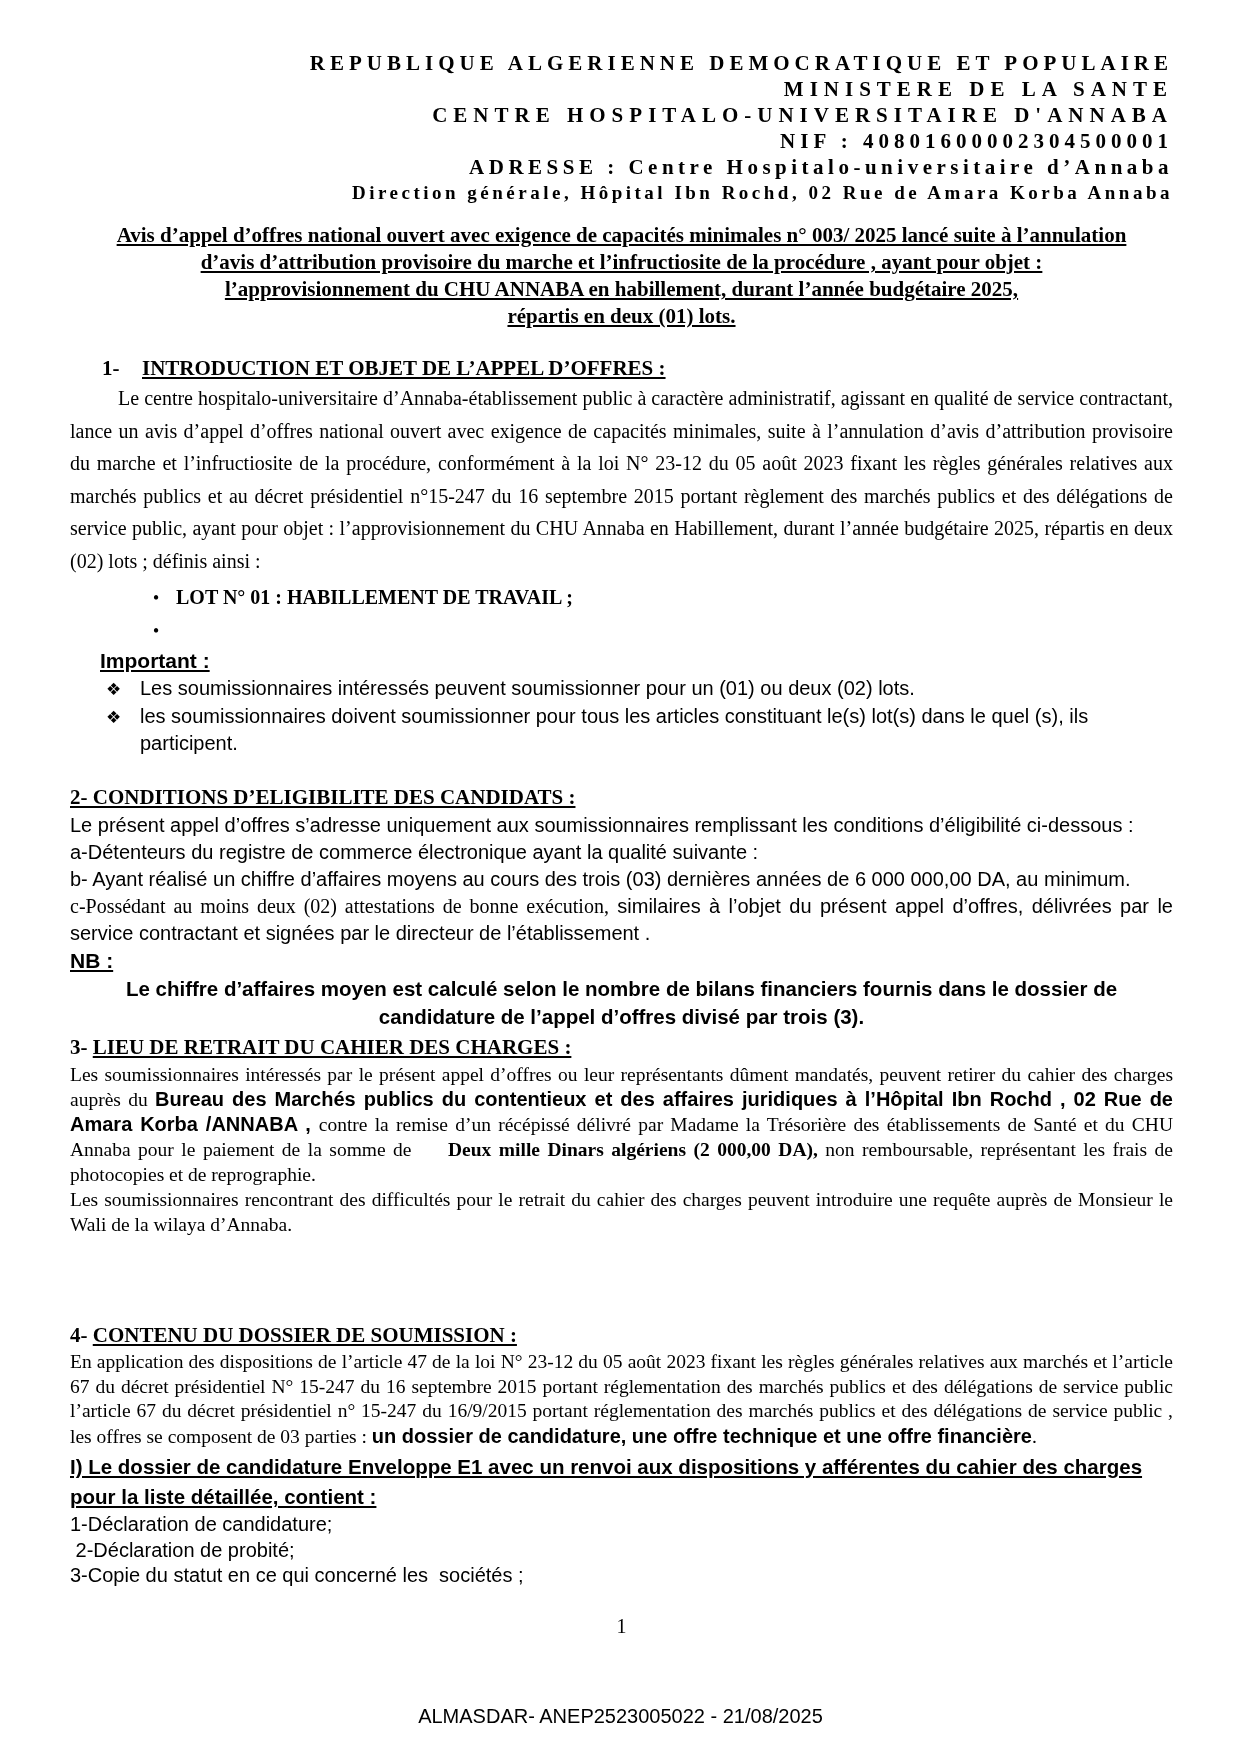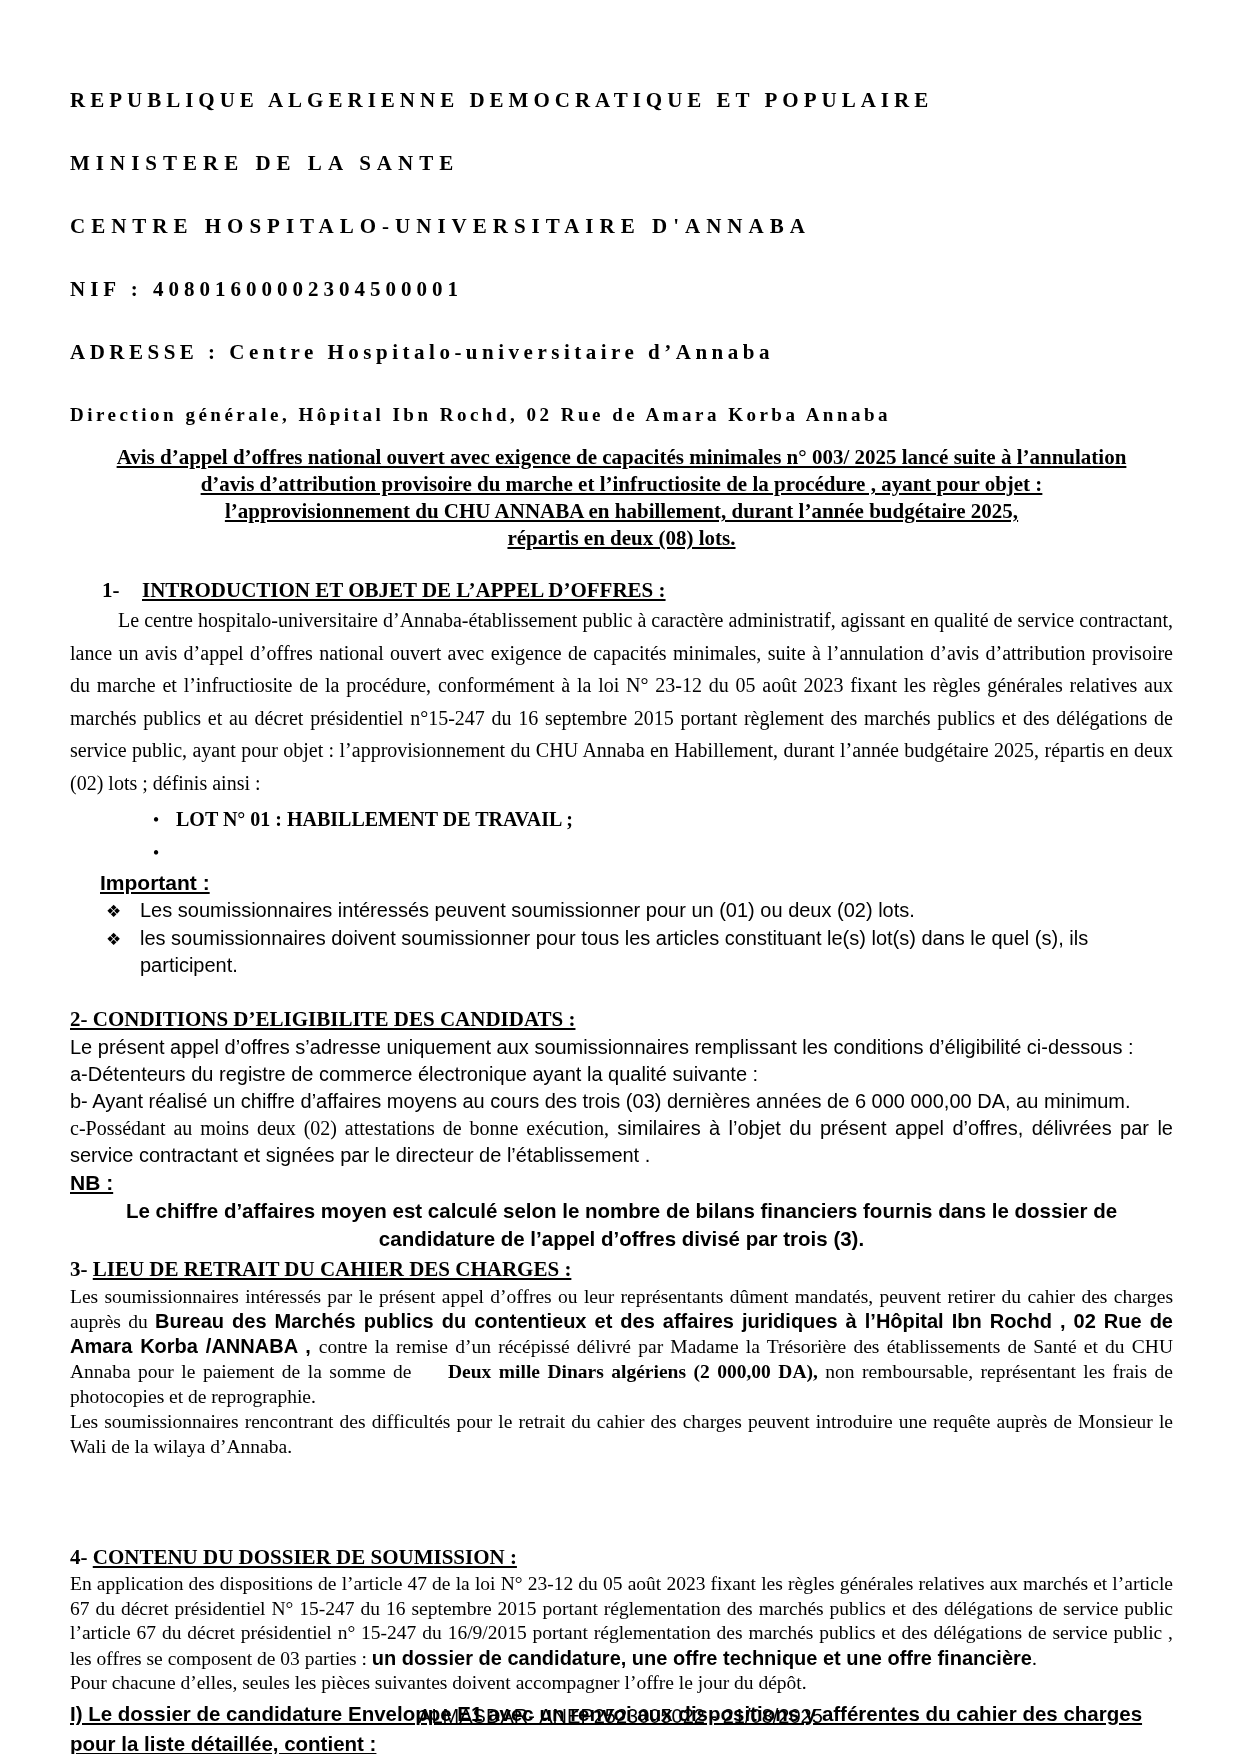--- a/index.html
+++ b/index.html
@@ -10,27 +10,26 @@
     height: 1754px;
     margin: 0 auto;
     background: #ffffff;
     color: #000000;
     padding: 50px 68px 0 70px;
     overflow: hidden;
     font-family: "Liberation Serif", serif;
   }
   
   .hdr-line {
-    text-align: left;
+    text-align: right;
     font-family: "Liberation Serif", serif;
     font-weight: bold;
     font-size: 21px;
     line-height: 26px;
     white-space: nowrap;
-    margin-top: 37px;
   }
   .ls5 { letter-spacing: 5px; }
   .ls6 { letter-spacing: 6px; }
   .ls45 { letter-spacing: 4.5px; }
   .hdr-line.small { font-size: 19px; letter-spacing: 3.5px; }
   
   .title-block { margin-top: 16px; }
   .title-line {
     text-align: center;
     font-family: "Liberation Serif", serif;
@@ -173,21 +172,21 @@
     <div class="hdr-line ls6">CENTRE HOSPITALO-UNIVERSITAIRE D'ANNABA</div>
     <div class="hdr-line ls5">NIF : 40801600002304500001</div>
     <div class="hdr-line ls45">ADRESSE : Centre Hospitalo-universitaire d’Annaba</div>
     <div class="hdr-line small">Direction générale, Hôpital Ibn Rochd, 02 Rue de Amara Korba Annaba</div>
   </div>
 
   <div class="title-block">
     <div class="title-line"><span>Avis d’appel d’offres national ouvert avec exigence de capacités minimales n° 003/ 2025 lancé suite à l’annulation</span></div>
     <div class="title-line"><span>d’avis d’attribution provisoire du marche et l’infructiosite de la procédure , ayant pour objet :</span></div>
     <div class="title-line"><span>l’approvisionnement du CHU ANNABA en habillement, durant l’année budgétaire 2025,</span></div>
-    <div class="title-line"><span>répartis en deux (08) lots.</span></div>
+    <div class="title-line"><span>répartis en deux (01) lots.</span></div>
   </div>
 
   <div>
     <div class="sec1-heading">
       <span class="num">1-</span><span class="u">INTRODUCTION ET OBJET DE L’APPEL D’OFFRES :</span>
     </div>
     <p class="p-intro serif">Le centre hospitalo-universitaire d’Annaba-établissement public à caractère administratif, agissant en qualité de service contractant, lance un avis d’appel d’offres national ouvert avec exigence de capacités minimales, suite à l’annulation d’avis d’attribution provisoire du marche et l’infructiosite de la procédure, conformément à la loi  N° 23-12 du 05 août  2023 fixant les règles générales relatives aux  marchés publics et au décret  présidentiel n°15-247 du 16 septembre 2015 portant règlement des marchés publics et des délégations de service public, ayant pour objet : l’approvisionnement du CHU Annaba en Habillement, durant l’année budgétaire 2025, répartis en deux (02) lots ; définis ainsi :</p>
     <div class="lots">
       <div class="lot-row">
         <span class="bullet">•</span>
@@ -228,21 +227,20 @@
     <p class="p3"><span>Les soumissionnaires intéressés par le présent appel d’offres ou leur représentants dûment  mandatés, peuvent retirer du cahier des charges auprès du </span><span class="bold-sans-inline">Bureau des Marchés publics du contentieux et des affaires juridiques à l’Hôpital Ibn Rochd , 02 Rue  de Amara Korba /ANNABA , </span><span>contre la remise d’un récépissé délivré par Madame la Trésorière des établissements de Santé et du CHU Annaba pour le paiement de la somme de </span><span class="bold-serif-inline">Deux mille Dinars algériens (2 000,00 DA),</span><span> non remboursable, représentant les frais de photocopies et de reprographie.</span></p>
     <p class="p3">Les soumissionnaires rencontrant des difficultés pour le retrait du cahier des charges peuvent introduire une requête auprès de Monsieur le Wali de la wilaya d’Annaba.</p>
   </div>
 
   <div class="sec4">
     <div class="sec-heading">
       <span>4-</span>
       <span class="u">CONTENU DU DOSSIER DE SOUMISSION :</span>
     </div>
     <p class="p4"><span>En application des dispositions de l’article 47 de la loi N° 23-12 du 05 août 2023 fixant les règles générales relatives aux marchés et l’article 67 du décret présidentiel N° 15-247 du 16 septembre 2015 portant réglementation des marchés publics et des délégations de service public l’article 67   du décret présidentiel n° 15-247 du 16/9/2015 portant réglementation des marchés publics et des délégations de service public , les offres se composent de 03 parties : </span><span class="bold-sans-inline">un dossier de candidature,  une offre technique et une offre financière</span><span>.</span></p>
-    <p class="p4">Pour chacune d’elles, seules les pièces suivantes doivent accompagner l’offre le jour du dépôt.</p>
     <div class="e1-heading"><span>I) Le dossier de candidature Enveloppe E1 avec un renvoi aux dispositions y afférentes du cahier des charges pour la liste détaillée, contient :</span></div>
     <div class="e1-item">1-Déclaration de candidature;</div>
     <div class="e1-item"> 2-Déclaration de probité;</div>
     <div class="e1-item">3-Copie du statut en ce qui concerné les  sociétés ;</div>
   </div>
 
   <div class="page-number">1</div>
   <div class="anep-footer">ALMASDAR- ANEP2523005022 - 21/08/2025</div>
 
 </div>

